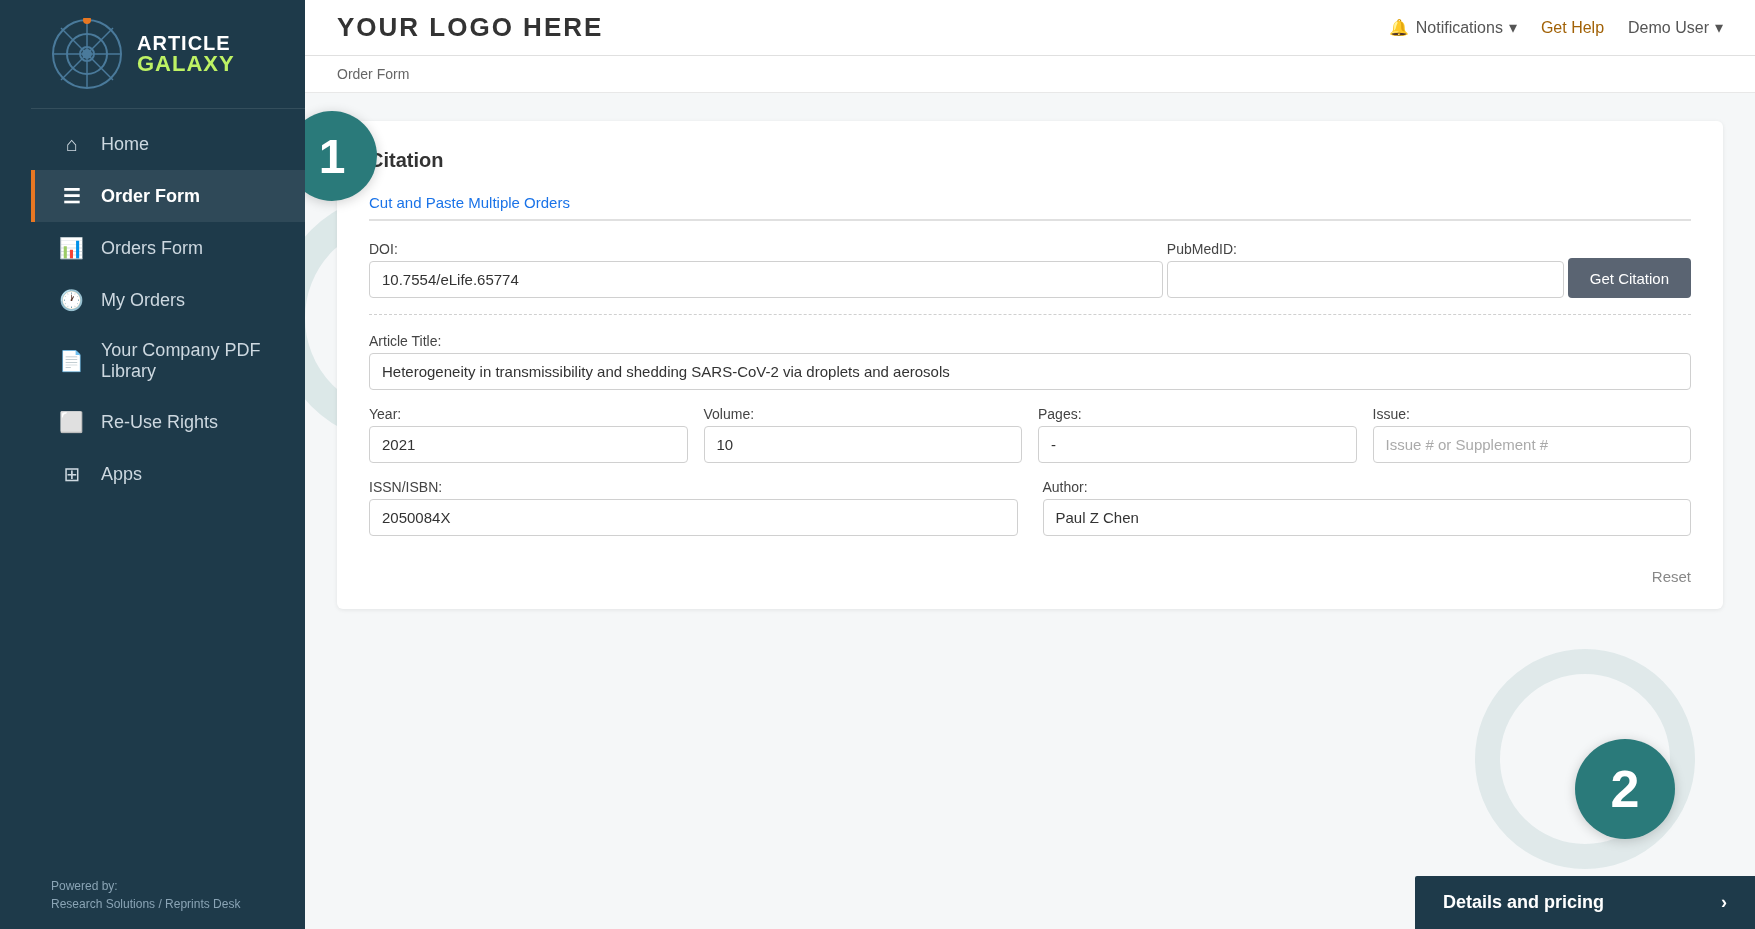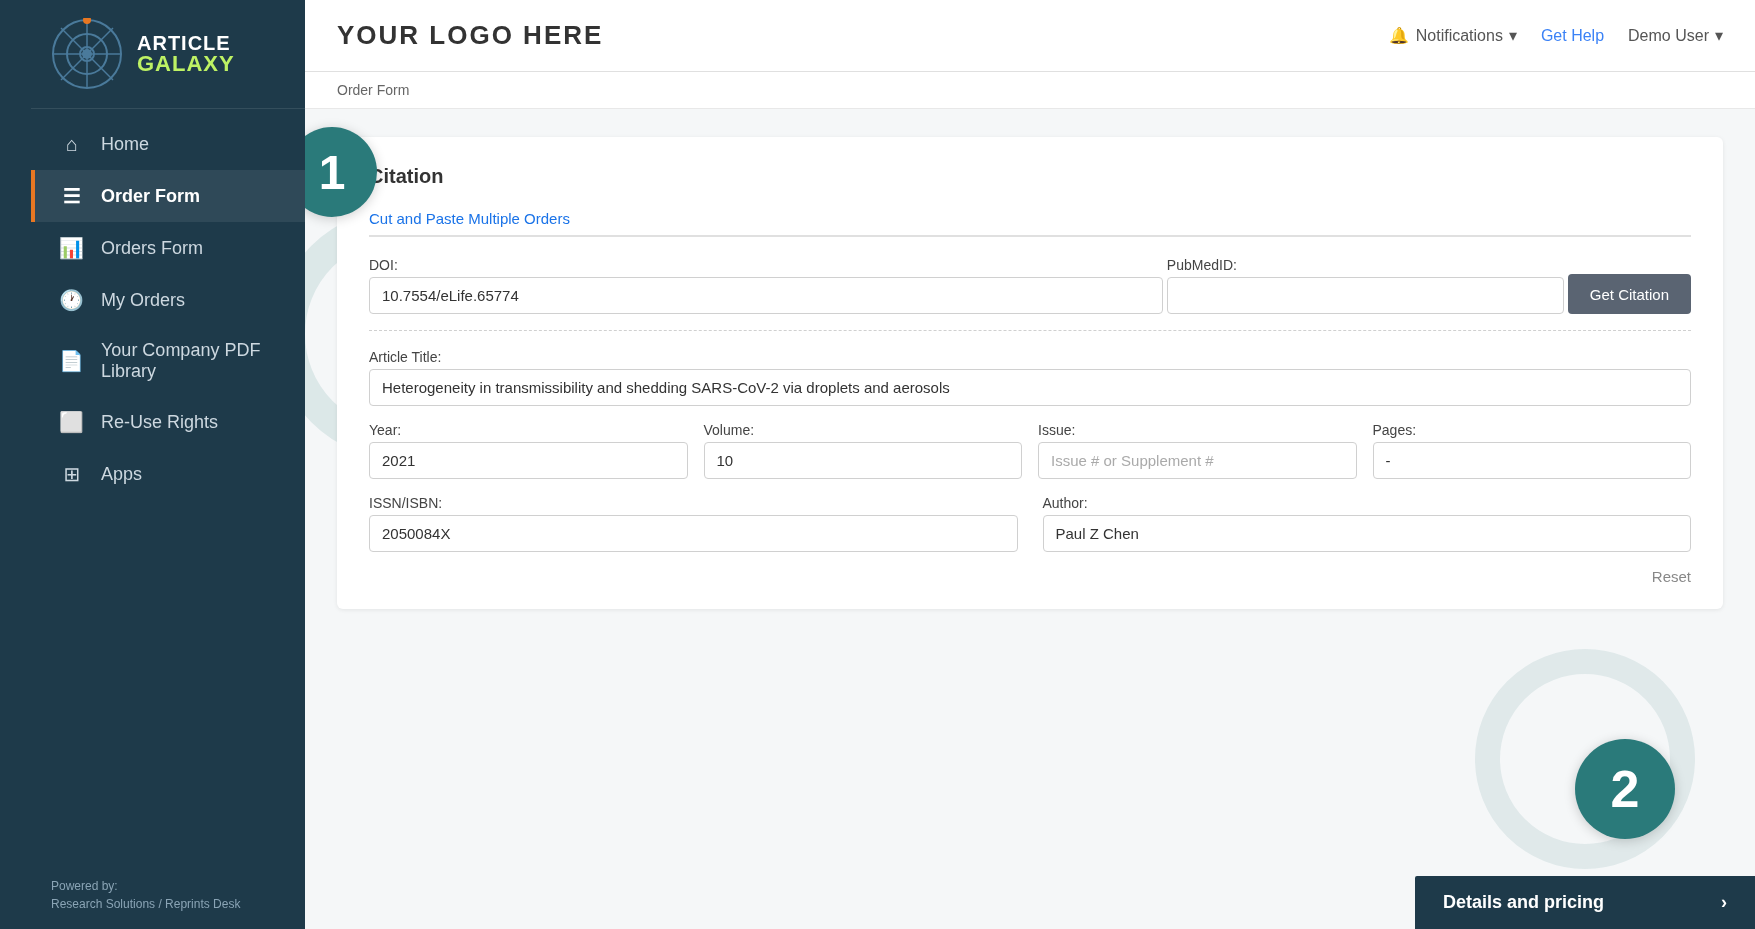--- a/index.html
+++ b/index.html
@@ -92,21 +92,21 @@
     }
 
     
     .header {
       background: #fff;
       border-bottom: 1px solid #e0e0e0;
       padding: 0 32px;
       display: flex;
       align-items: center;
       justify-content: space-between;
-      height: 72px;
+      height: 56px;
       flex-shrink: 0;
     }
     .header-logo-text {
       font-size: 26px;
       font-weight: 900;
       color: #333;
       letter-spacing: 2px;
       text-transform: uppercase;
     }
     .header-right {
@@ -118,21 +118,21 @@
     }
     .header-notif {
       display: flex;
       align-items: center;
       gap: 6px;
       cursor: pointer;
       color: #555;
     }
     .header-link {
       cursor: pointer;
-      color: #3b82f6;
+      color: #a16207;
     }
 
     
     .breadcrumb-bar {
       background: #fff;
       padding: 10px 32px;
       font-size: 14px;
       color: #666;
       border-bottom: 1px solid #e8e8e8;
       flex-shrink: 0;
@@ -270,21 +270,21 @@
     .row-4 {
       display: grid;
       grid-template-columns: 1fr 1fr 1fr 1fr;
       gap: 16px;
       margin-bottom: 4px;
     }
     .row-2 {
       display: grid;
       grid-template-columns: 1fr 1fr;
       gap: 25px;
-      margin-bottom: 16px;
+      margin-bottom: 32px;
     }
 
     .form-actions {
       display: flex;
       justify-content: flex-end;
       align-items: center;
       gap: 16px;
       margin-top: 8px;
     }
     .btn-reset {
@@ -457,26 +457,26 @@
       <div class="row-4">
         <div class="field-group" style="margin-bottom:0">
           <label class="field-label">Year:</label>
           <input class="form-input" type="text" value="2021" style="">
         </div>
         <div class="field-group" style="margin-bottom:0">
           <label class="field-label">Volume:</label>
           <input class="form-input" type="text" value="10" style="">
         </div>
         <div class="field-group" style="margin-bottom:0">
+          <label class="field-label">Pages:</label>
+          <input class="form-input" type="text" value="-" style="">
+        </div>
+        <div class="field-group" style="margin-bottom:0">
           <label class="field-label">Issue:</label>
           <input class="form-input" type="text" placeholder="Issue # or Supplement #" value="" style="">
-        </div>
-        <div class="field-group" style="margin-bottom:0">
-          <label class="field-label">Pages:</label>
-          <input class="form-input" type="text" value="-" style="">
         </div>
       </div>
 
       <div class="row-2" style="margin-top:16px;">
         <div class="field-group" style="margin-bottom:0">
           <label class="field-label">ISSN/ISBN:</label>
           <input class="form-input" type="text" value="2050084X" style="">
         </div>
         <div class="field-group" style="margin-bottom:0">
           <label class="field-label">Author:</label>

